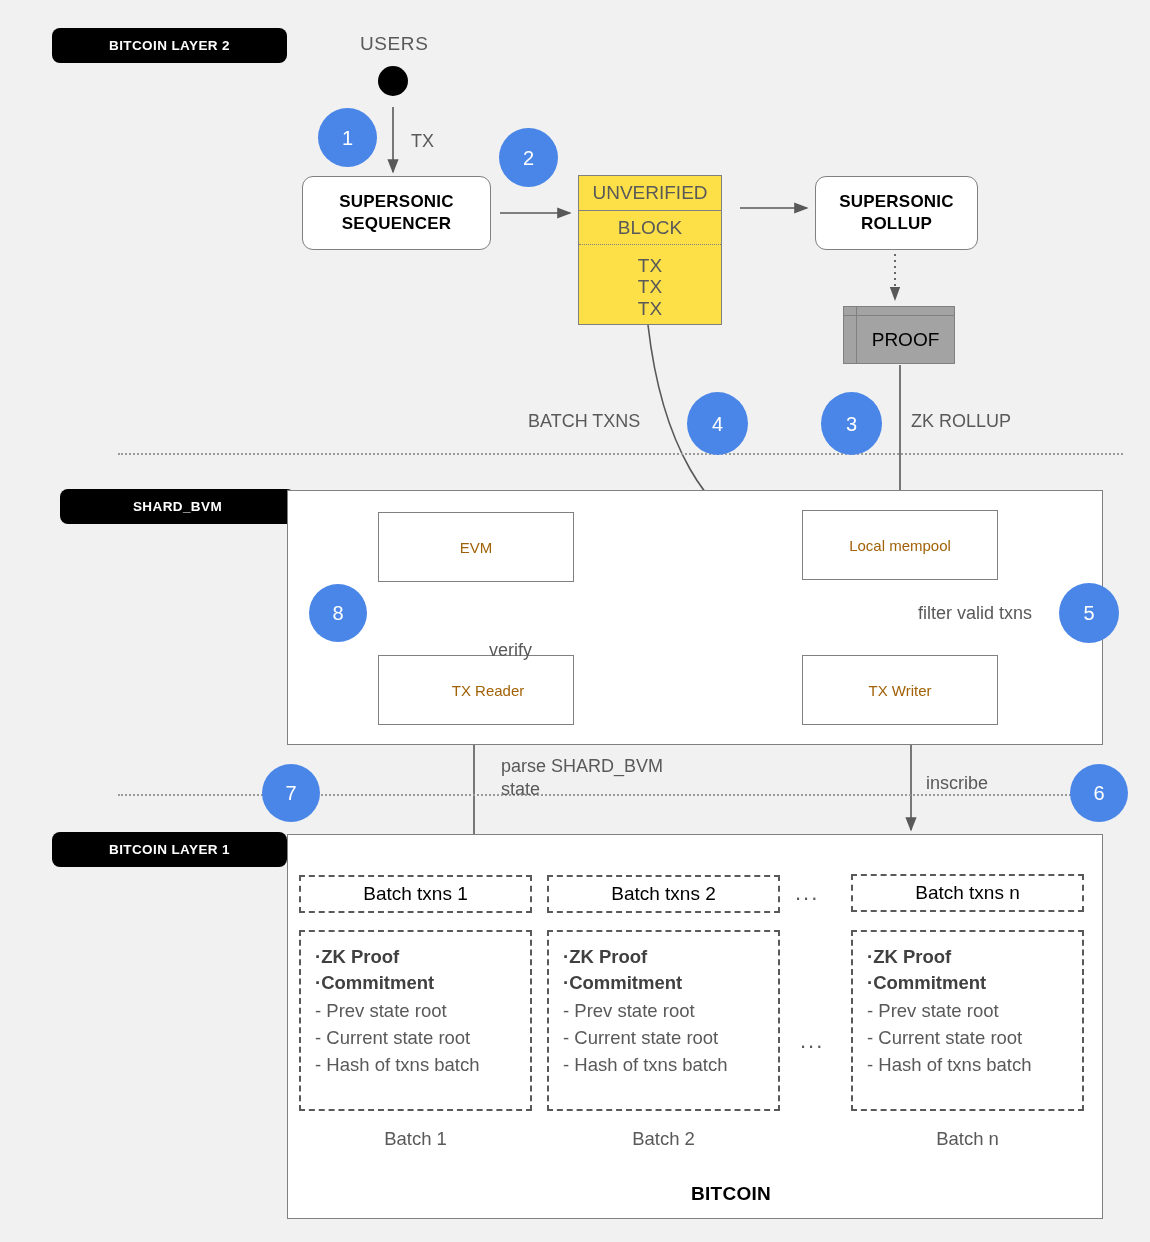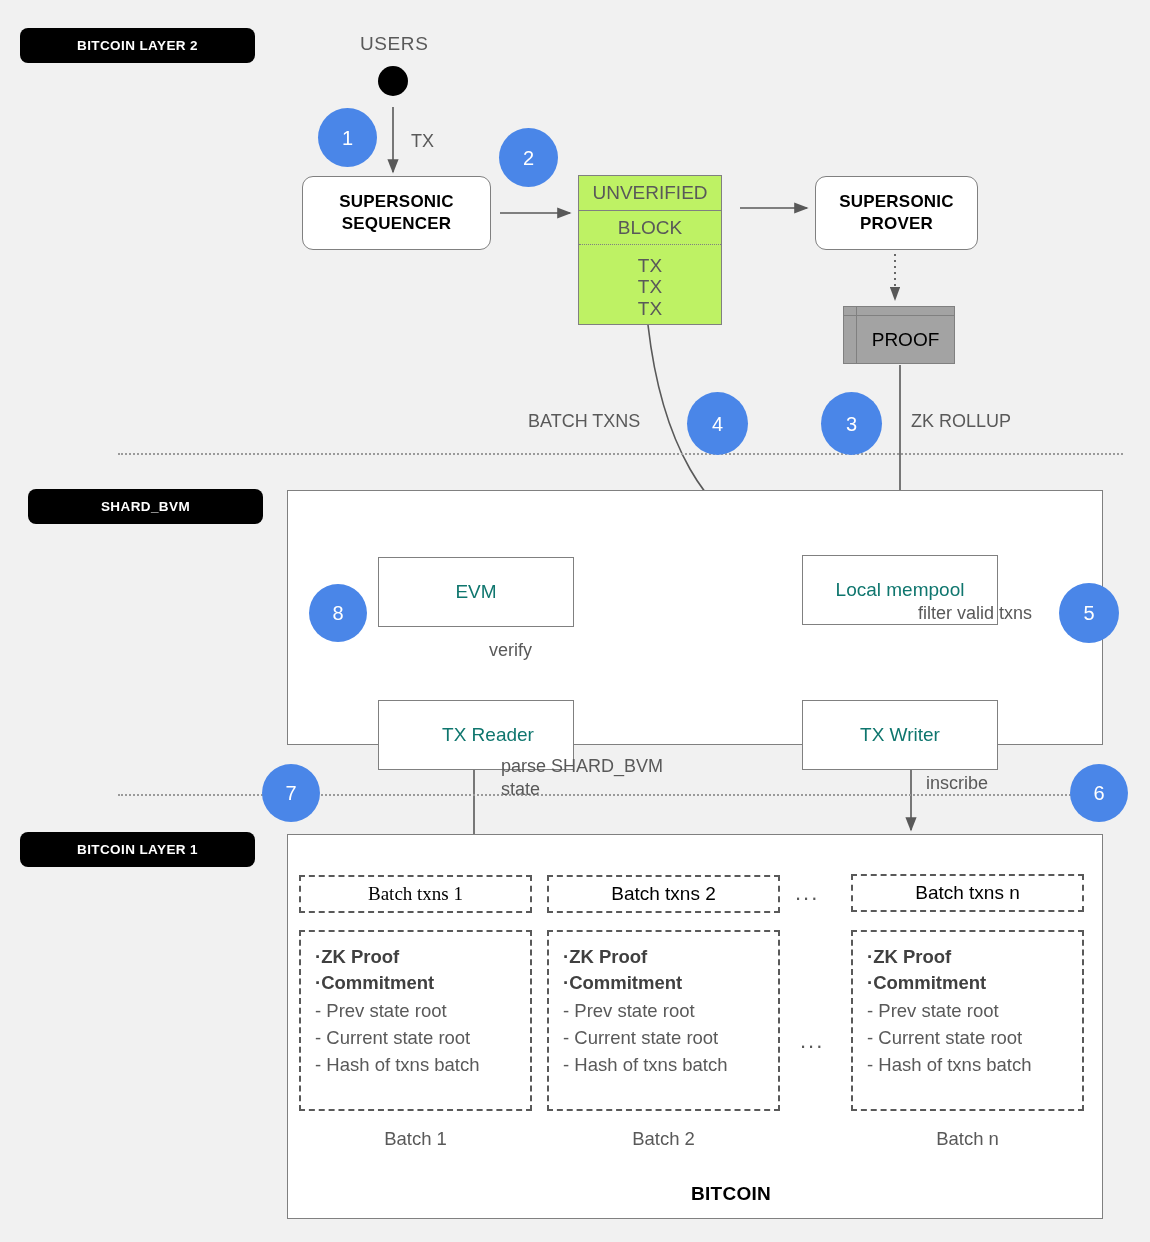--- a/index.html
+++ b/index.html
@@ -24,20 +24,21 @@
     background: #000;
     color: #fff;
     border-radius: 8px;
     font-size: 13.5px;
     font-weight: bold;
     letter-spacing: 0.4px;
     display: flex;
     align-items: center;
     justify-content: center;
     text-align: center;
+    margin-left: 32px;
   }
 
   
   .box {
     background: #ffffff;
     border: 1.3px solid #808080;
     box-sizing: border-box;
     display: flex;
     align-items: center;
     justify-content: center;
@@ -47,23 +48,22 @@
     border-radius: 11px;
   }
   .box-bold {
     font-weight: bold;
     font-size: 17px;
     color: #000;
     line-height: 1.32;
     letter-spacing: 0.2px;
   }
   .box-plain {
-    font-size: 19px;
-    color: #0f766e;
-    margin-top: 45px;
+    font-size: 15px;
+    color: #a16207;
   }
 
   
   .panel {
     background: #ffffff;
     border: 1.3px solid #808080;
     box-sizing: border-box;
   }
 
   
@@ -93,21 +93,21 @@
   
   .user-dot {
     width: 30px;
     height: 30px;
     border-radius: 50%;
     background: #000;
   }
 
   
   .ublock {
-    background: #bef264;
+    background: #fde047;
     border: 1.3px solid #808080;
     box-sizing: border-box;
   }
   .ublock .row {
     display: flex;
     align-items: center;
     justify-content: center;
     color: #595959;
     font-size: 19px;
   }
@@ -284,21 +284,21 @@
     <div class="txrow" style="padding-top:10px;">
       <div>TX</div>
       <div>TX</div>
       <div>TX</div>
     </div>
   </div>
 
   <div class="abs box rounded box-bold" style="left:815px; top:176px; width:163px; height:74px;">
     <div>
       <div>SUPERSONIC</div>
-      <div>PROVER</div>
+      <div>ROLLUP</div>
     </div>
   </div>
 
   <div class="abs proofdoc" style="left:843px; top:306px; width:112px; height:58px;">
     <div class="topbar"></div>
     <div class="sidebar"></div>
     <div class="ptext">PROOF</div>
   </div>
 
   <div class="abs lbl" style="left:528px; top:411px;">BATCH TXNS</div>
@@ -327,21 +327,21 @@
 
   <div class="abs lbl" style="left:501px; top:755px; line-height:1.28;">
     <div>parse SHARD_BVM</div>
     <div>state</div>
   </div>
 
   <div class="abs lbl" style="left:926px; top:773px;">inscribe</div>
 
   <div class="abs panel" style="left:287px; top:834px; width:816px; height:385px;"></div>
 
-  <div class="abs dashbox dash-title" style="left:299px; top:875px; width:233px; height:38px;font-family:Liberation Serif, serif;">
+  <div class="abs dashbox dash-title" style="left:299px; top:875px; width:233px; height:38px;">
     <span>Batch txns 1</span>
   </div>
   <div class="abs dashbox batch-body" style="left:299px; top:930px; width:233px; height:181px;">
     <div class="bullet-line">·ZK Proof</div>
     <div class="bullet-line">·Commitment</div>
     <div class="dash-line">- Prev state root</div>
     <div class="dash-line">- Current state root</div>
     <div class="dash-line">- Hash of txns batch</div>
   </div>
   <div class="abs batch-caption" style="left:299px; top:1128px; width:233px;">Batch 1</div>

